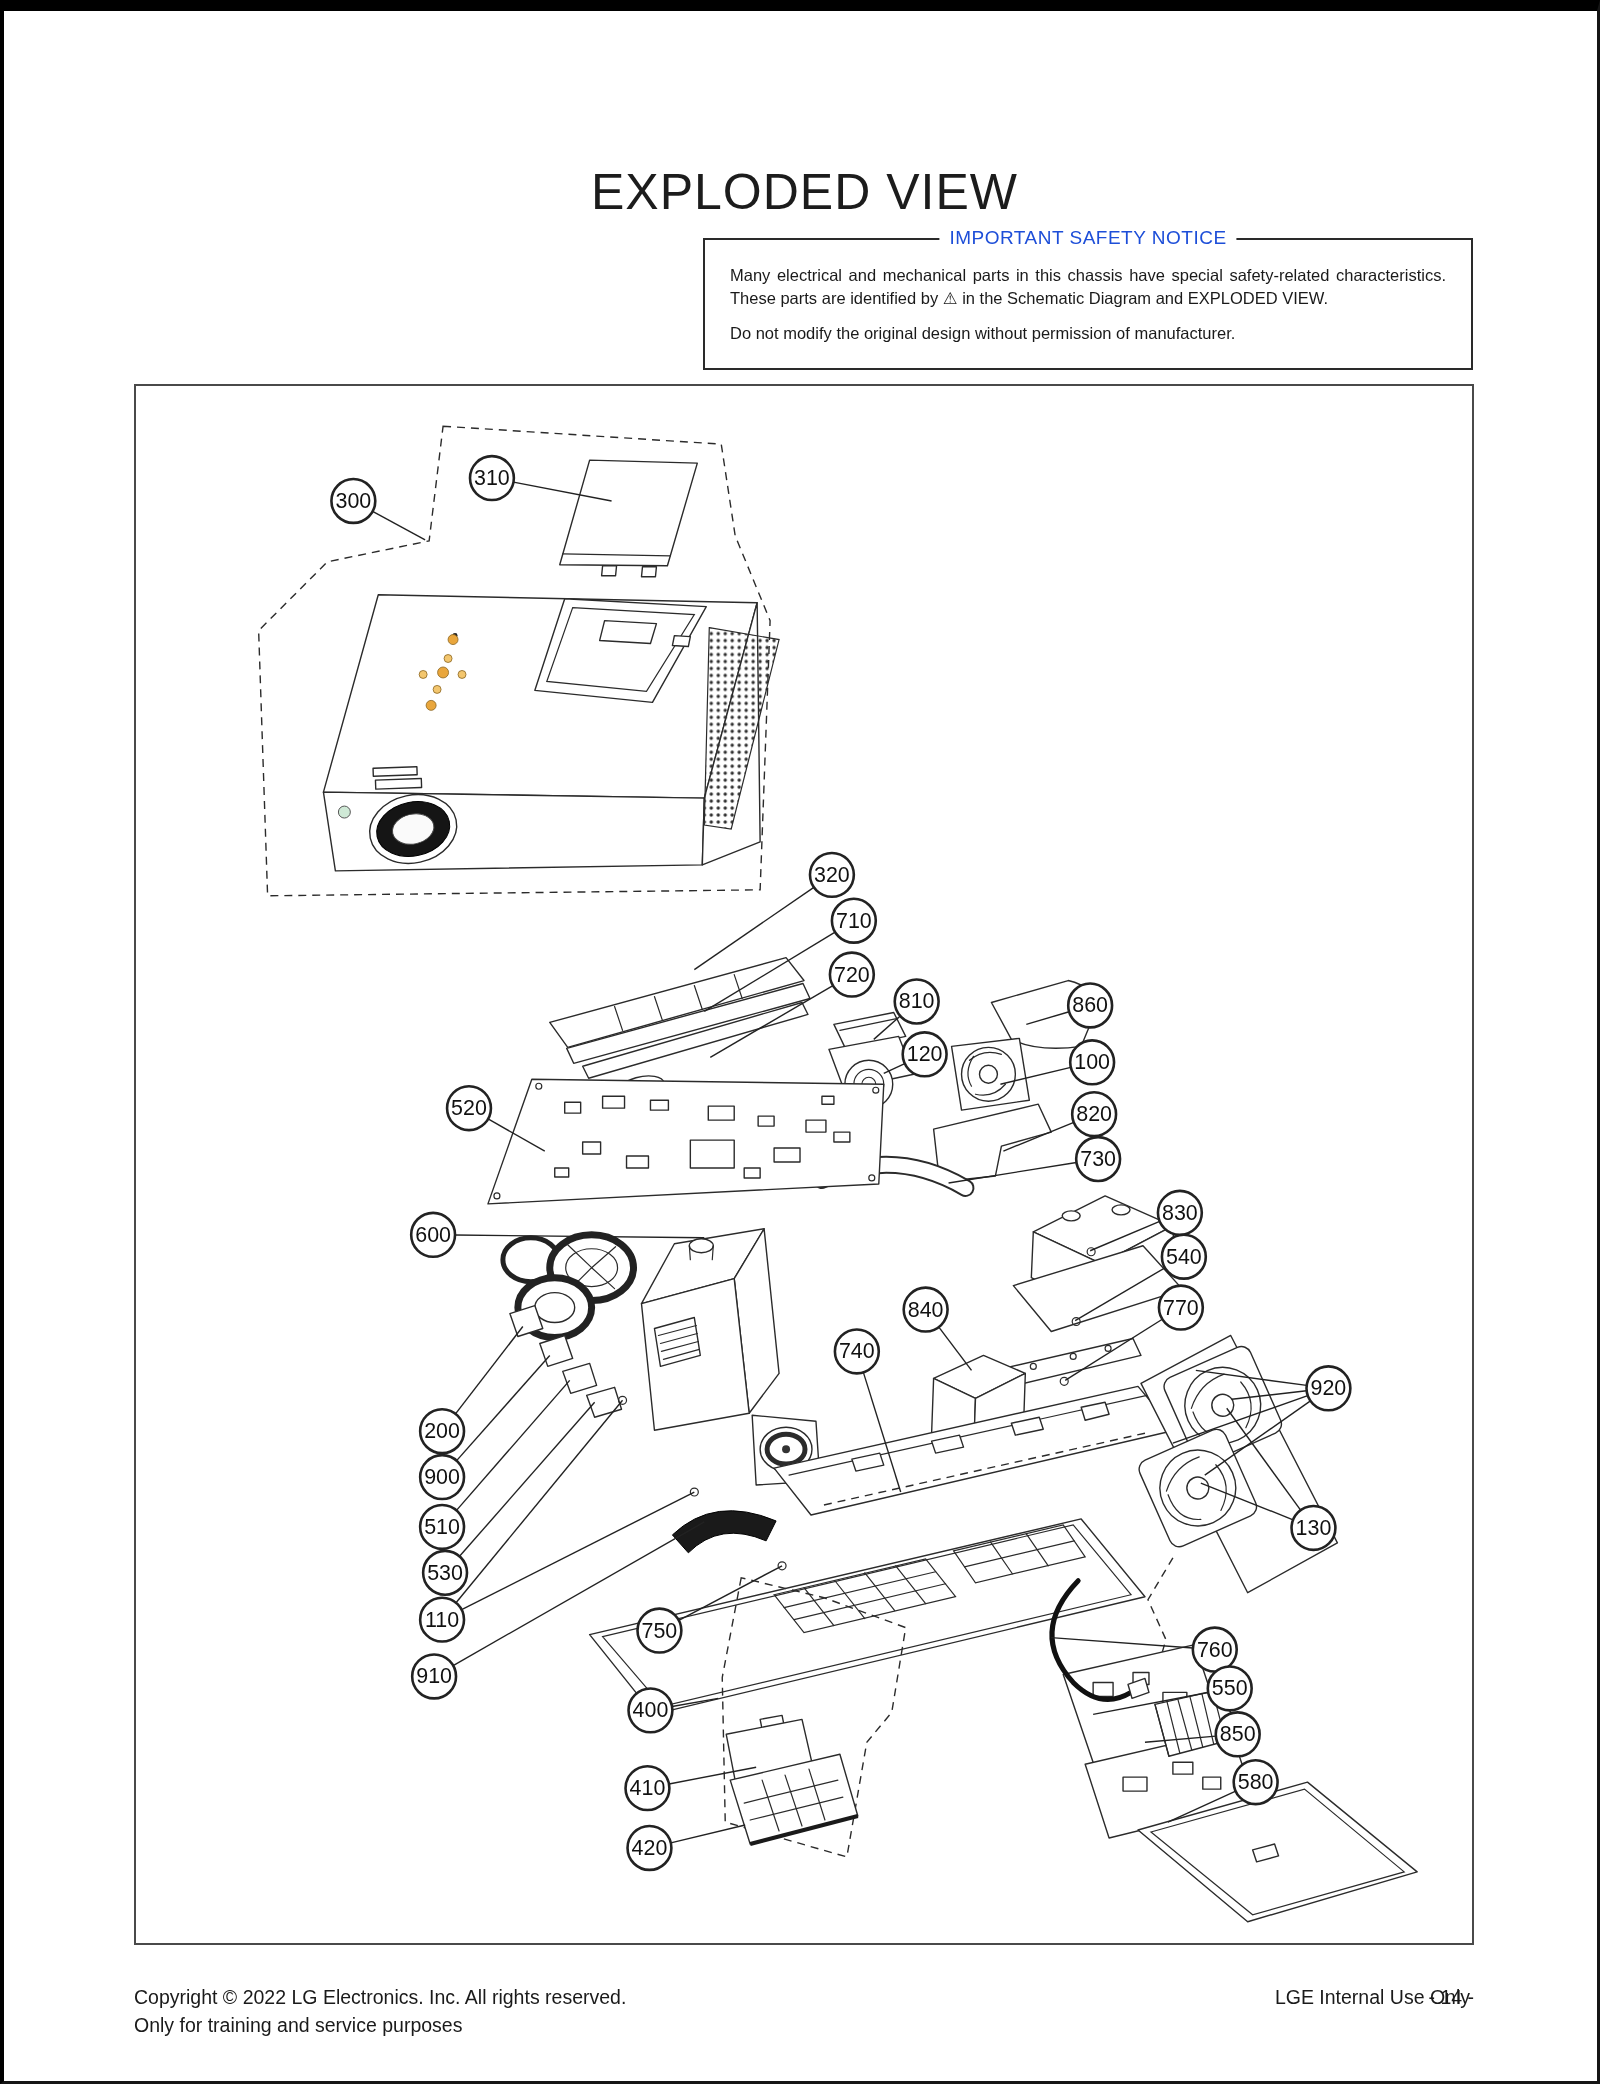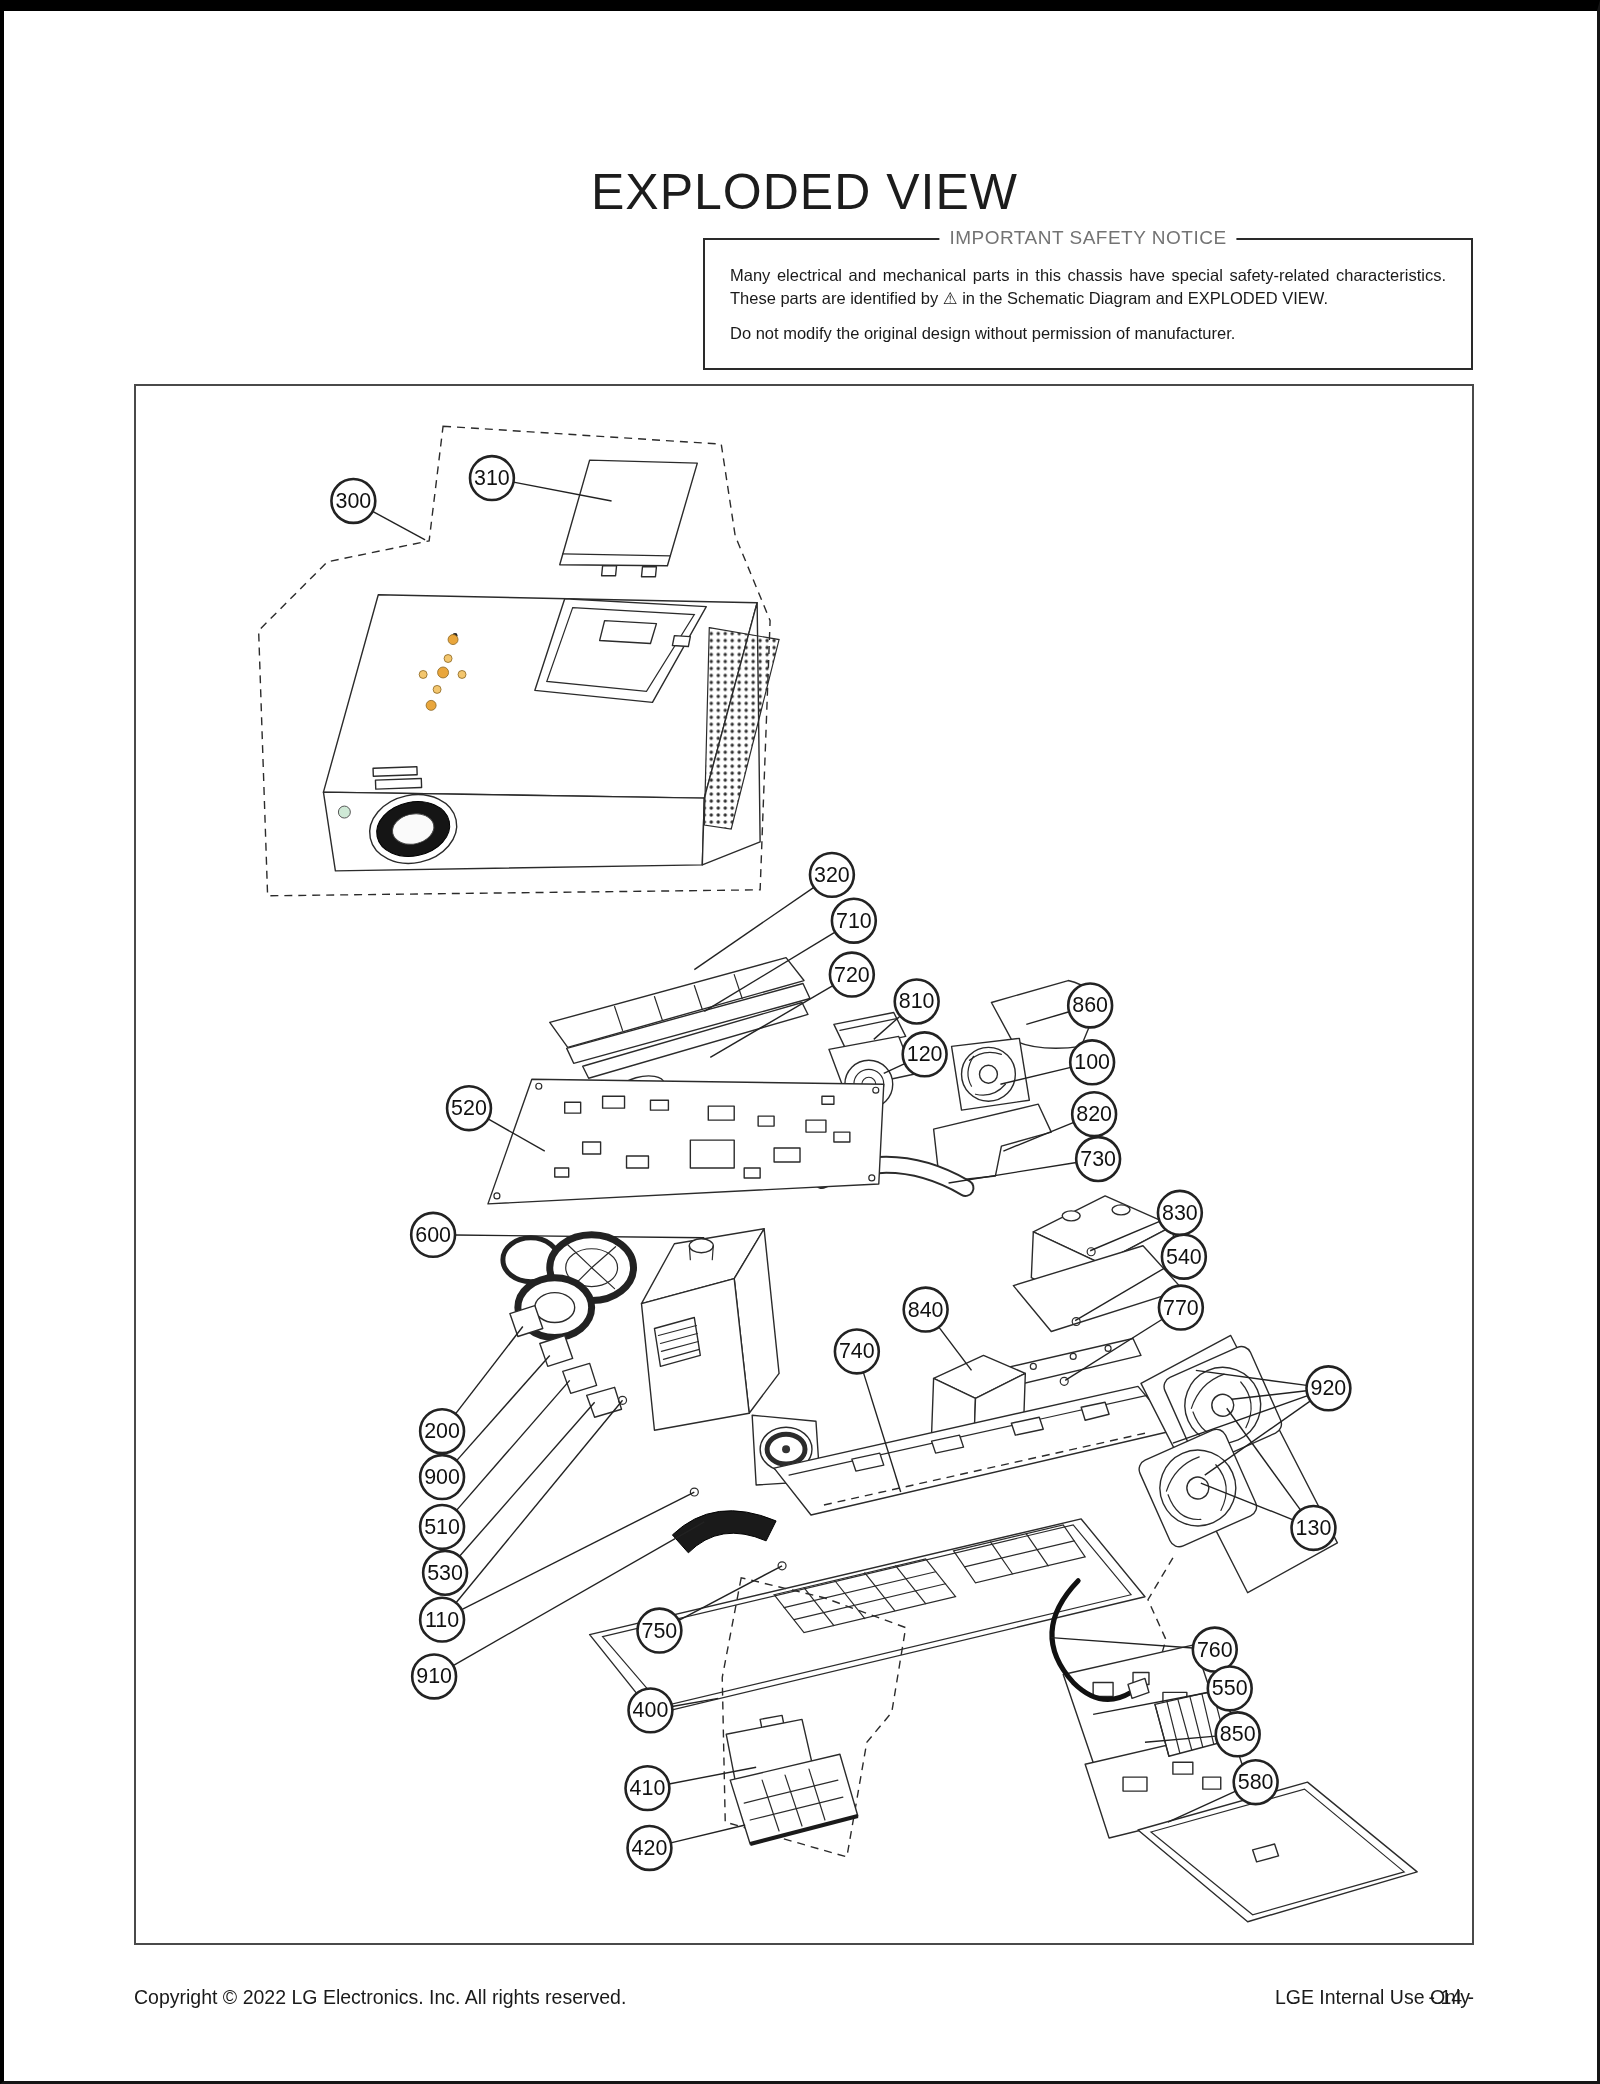--- a/index.html
+++ b/index.html
@@ -21,21 +21,21 @@
     text-align:center;font-size:50px;font-weight:400;letter-spacing:1px;
     margin:4px;color:#1c1c1c;
   }
   .notice{
     position:absolute;left:699px;top:227px;width:770px;height:132px;
     border:2px solid #2a2a2a;box-sizing:border-box;
   }
   .notice-legend{
     position:absolute;left:50%;top:0;transform:translate(-50%,-58%);
     background:#fff;padding:0 10px;font-size:19px;letter-spacing:.5px;
-    white-space:nowrap;color:#737373;
+    white-space:nowrap;color:#1d4ed8;
   }
   .notice-body{padding:12px 13px 0 13px;font-size:16.5px;line-height:23px;text-align:justify;}
   .notice-body p{margin:12px;}
   .notice-body p:last-child{text-align:left;}
   .diagram-box{
     position:absolute;left:130px;top:373px;
     border:2px solid #4a4a4a;background:#fff;
   }
   svg{display:block;}
   .footer{position:absolute;left:130px;top:1972px;width:1340px;font-size:19.5px;line-height:28px;}
@@ -516,18 +516,19 @@
             <circle cx="1123" cy="1400" r="22" fill="#fff" stroke="#222" stroke-width="2.6"></circle>
             <text x="1123" y="1400" text-anchor="middle" dominant-baseline="central" font-size="21.5" font-family="&quot;Liberation Sans&quot;,&quot;DejaVu Sans&quot;,sans-serif" fill="#111">580</text>
           </g>
         </g>
     </svg>
   </div>
 
   <div class="footer">
     <div class="footer-left">
       <div>Copyright  © 2022  LG Electronics. Inc. All rights reserved.</div>
+      <div>Only for training and service purposes</div>
     </div>
     <div class="footer-center">- 14 -</div>
     <div class="footer-right">LGE Internal Use Only</div>
   </div>
 
 </div>
 
 </body></html>

